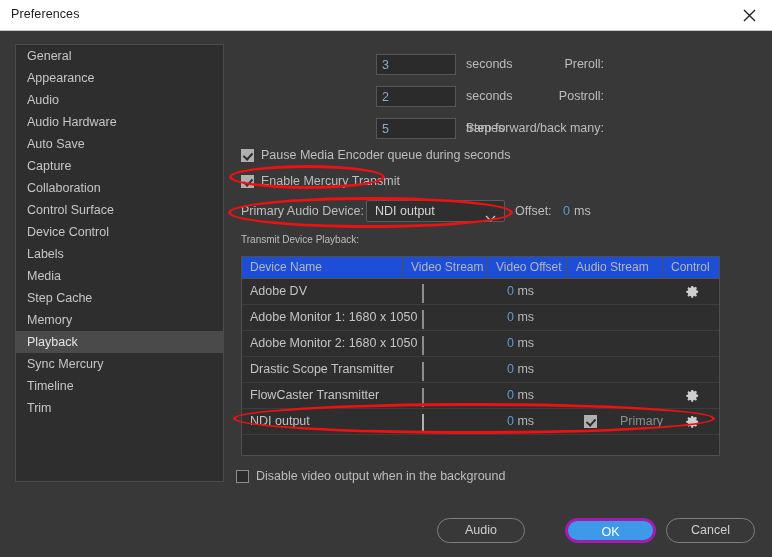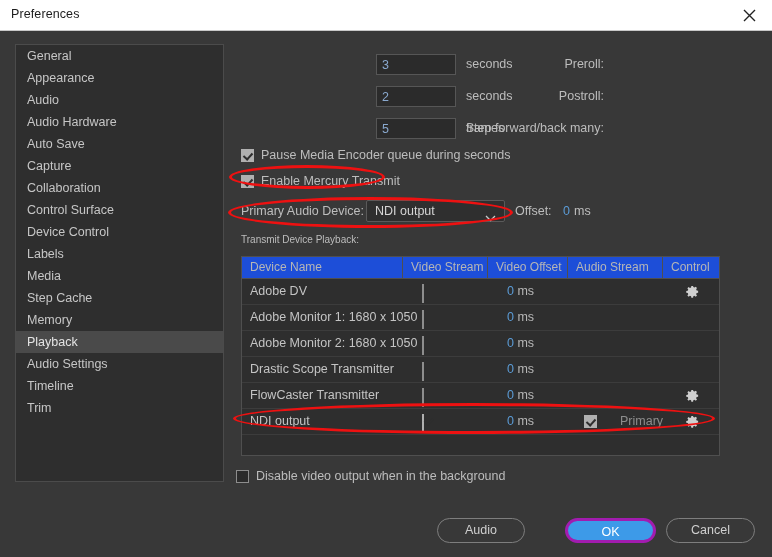--- a/index.html
+++ b/index.html
@@ -341,21 +341,21 @@
       <div class="side-item"><span>Auto Save</span></div>
       <div class="side-item"><span>Capture</span></div>
       <div class="side-item"><span>Collaboration</span></div>
       <div class="side-item"><span>Control Surface</span></div>
       <div class="side-item"><span>Device Control</span></div>
       <div class="side-item"><span>Labels</span></div>
       <div class="side-item"><span>Media</span></div>
       <div class="side-item"><span>Step Cache</span></div>
       <div class="side-item"><span>Memory</span></div>
       <div class="side-item selected"><span>Playback</span></div>
-      <div class="side-item"><span>Audio Settings</span></div>
+      <div class="side-item"><span>Sync Mercury</span></div>
       <div class="side-item"><span>Timeline</span></div>
       <div class="side-item"><span>Trim</span></div>
     </div>
 
   <div id="main">
 
     <div class="field-row" style="left:0; top:10px; width:368px;">
       <div class="field-label">Preroll:</div>
     </div>
     <input class="field-input" style="position: absolute; left: 140px; top: 10px;" value="3">

